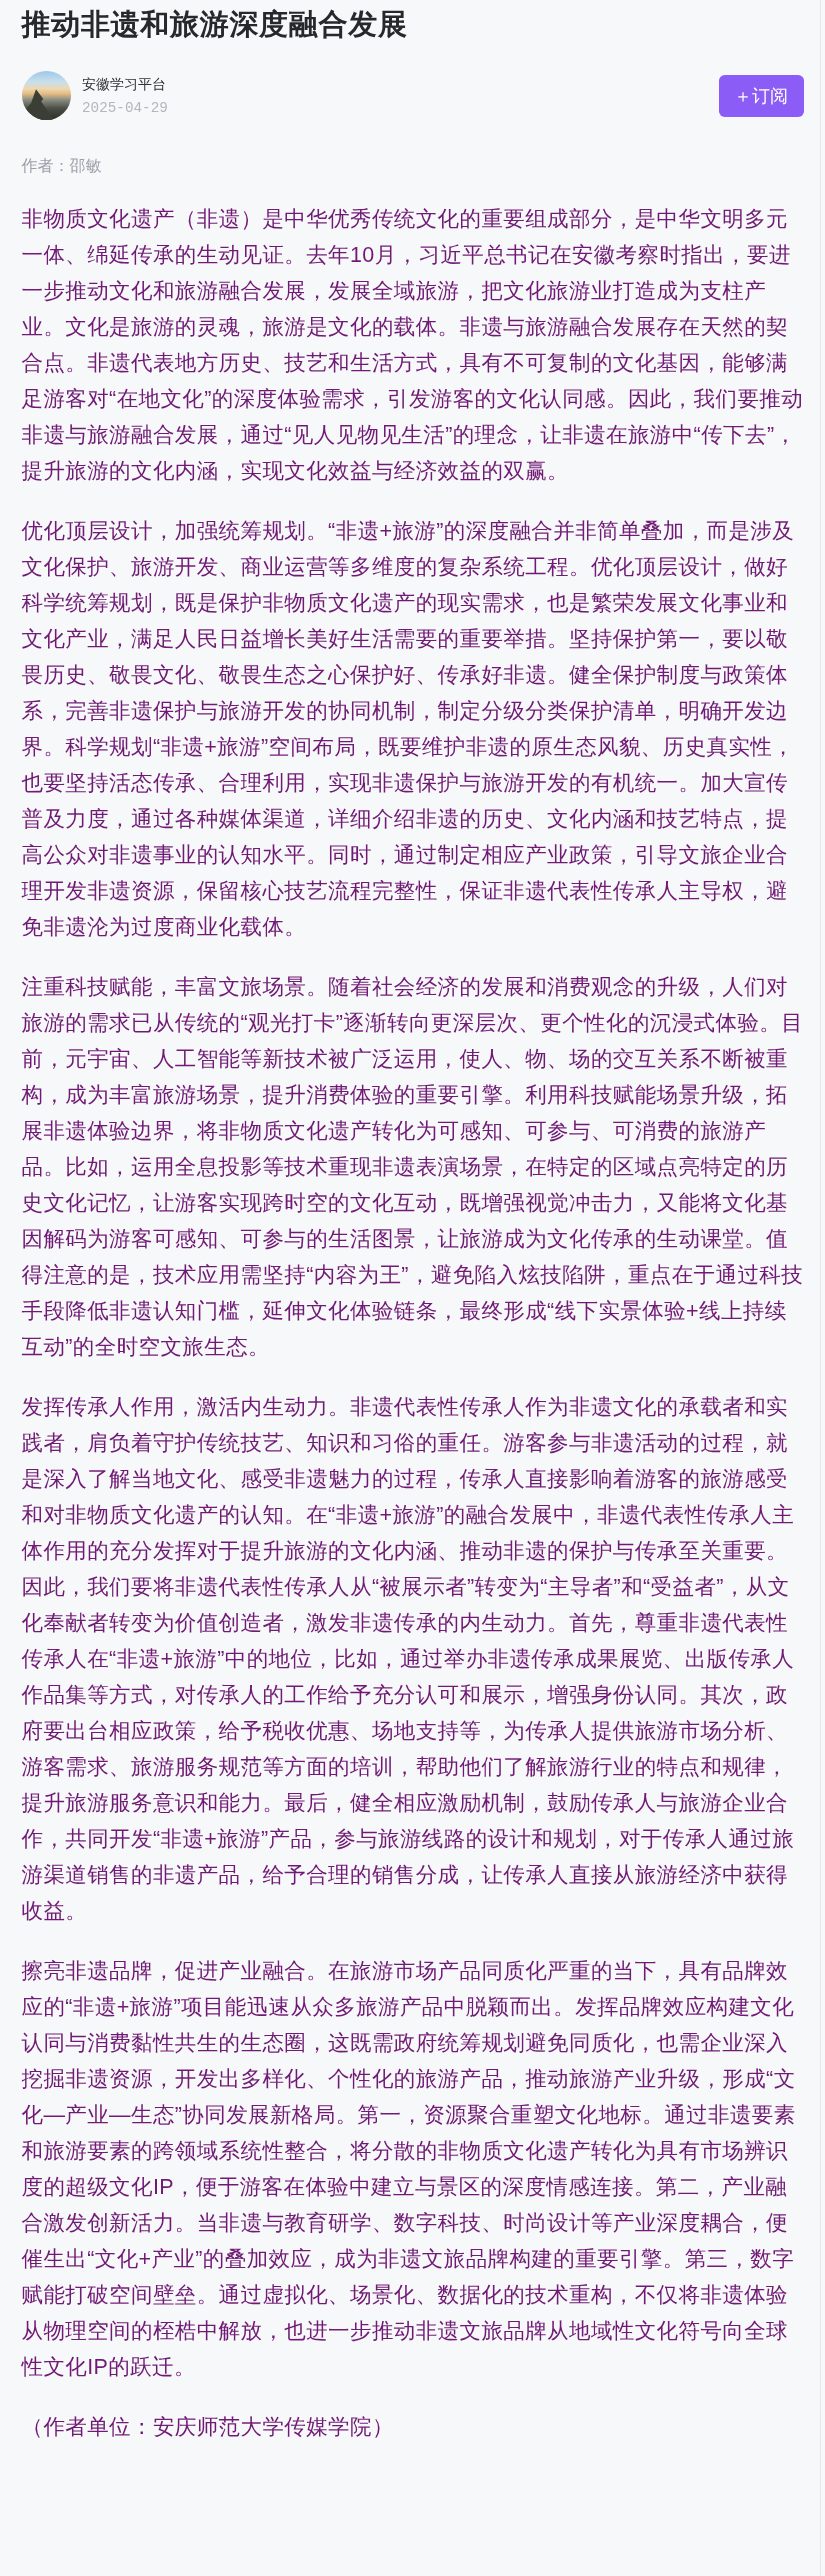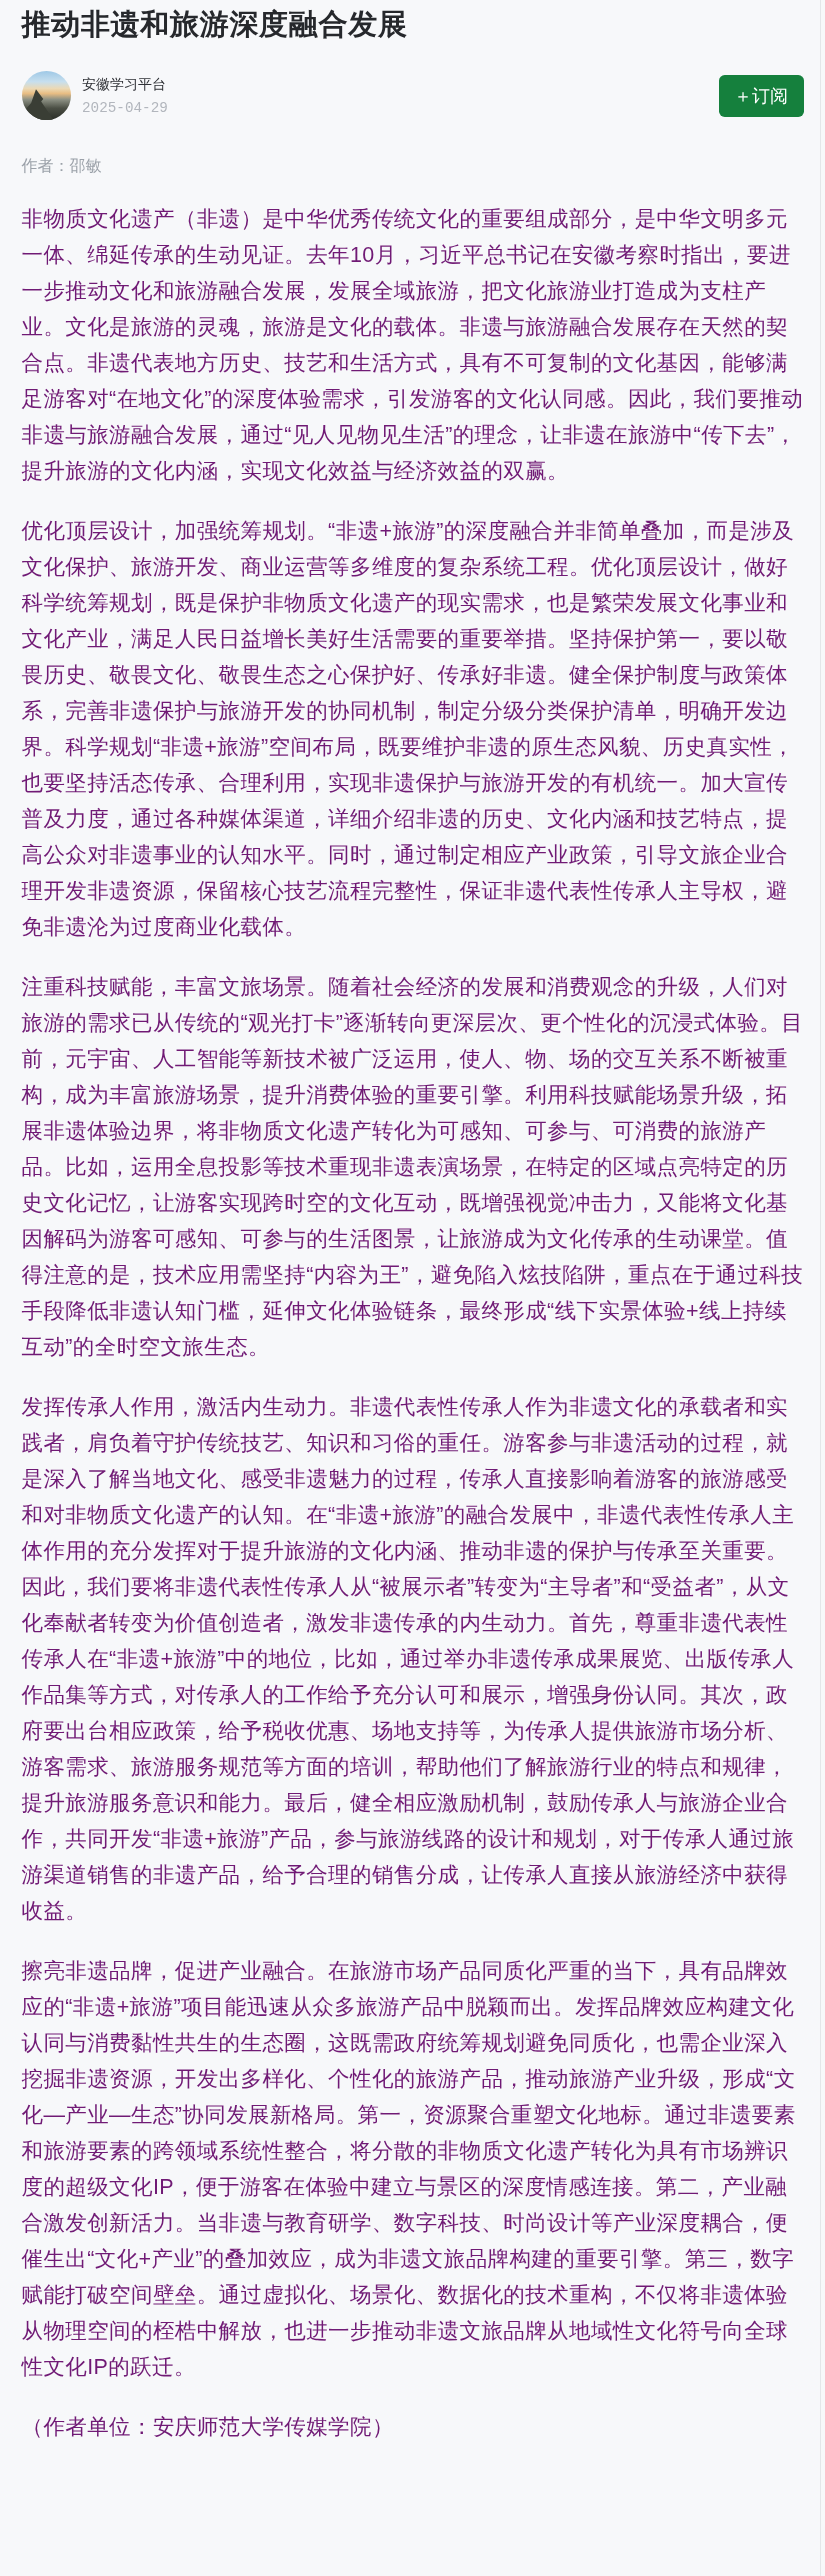--- a/index.html
+++ b/index.html
@@ -79,21 +79,21 @@
   .pub-date {
     margin-top: 6.4px;
     font-size: 14.3px;
     color: #b2b6bd;
     font-family: Liberation Mono, monospace;
   }
   .subscribe {
     flex: none;
     width: 85px;
     height: 42px;
-    background: #15803d;
+    background: #8b5cf6;
     color: #ffffff;
     font-size: 18px;
     font-family: inherit;
     border: none;
     border-radius: 5.7px;
     cursor: pointer;
     line-height: 42px;
     text-align: center;
   }
 

